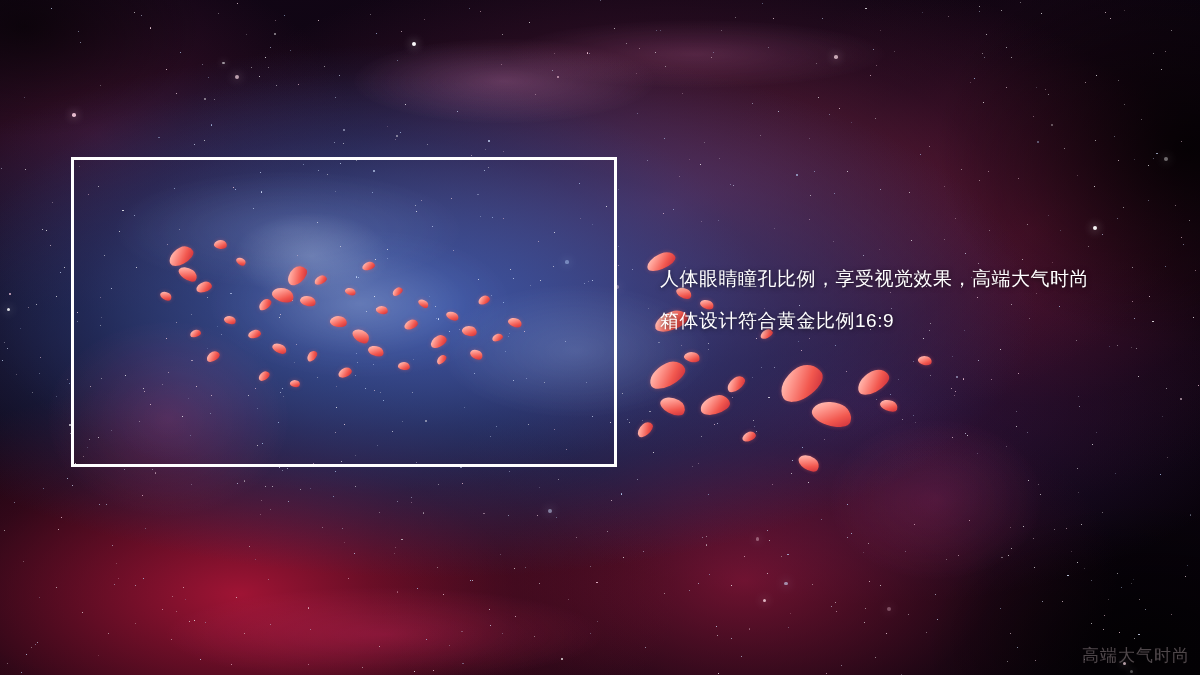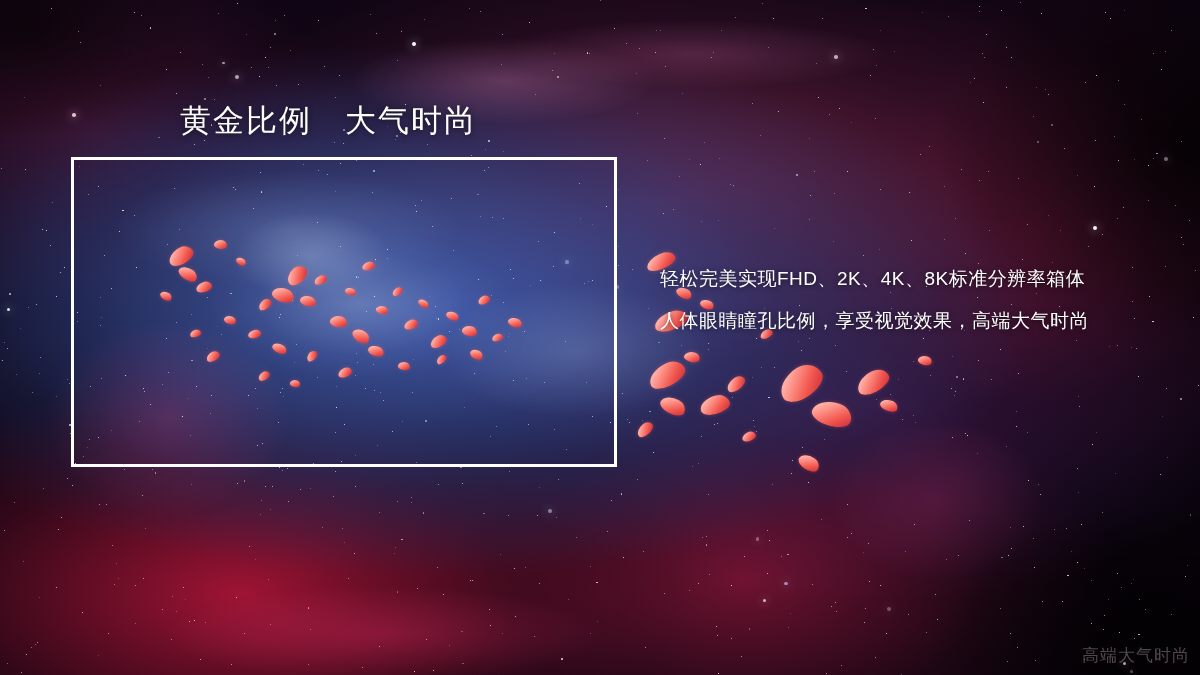--- a/index.html
+++ b/index.html
@@ -933,21 +933,20 @@
       <div class="petal" style="left:812px;top:402px;width:40px;height:24px;transform:rotate(18deg);"></div>
       <div class="petal" style="left:856px;top:372px;width:34px;height:20px;transform:rotate(-28deg);"></div>
       <div class="petal" style="left:798px;top:456px;width:22px;height:14px;transform:rotate(34deg);"></div>
       <div class="petal" style="left:742px;top:432px;width:14px;height:9px;transform:rotate(-18deg);"></div>
       <div class="petal" style="left:880px;top:400px;width:18px;height:11px;transform:rotate(22deg);"></div>
       <div class="petal" style="left:636px;top:424px;width:18px;height:11px;transform:rotate(-40deg);"></div>
       <div class="petal" style="left:918px;top:356px;width:14px;height:9px;transform:rotate(16deg);"></div>
       <div class="petal" style="left:760px;top:330px;width:13px;height:8px;transform:rotate(-24deg);"></div>
     </div>
 
-  <div id="title">黄金比例　大气时尚</div>
 
   <div id="frame">
     <div id="frame-inner">
       <div class="nebula n-base fv"></div>
       <div class="nebula n-wisp fv"></div>
       <div class="nebula n-core fv"></div>
       <div class="stars fv" id="stars-frame">
           <span style="left:178.7px;top:228.9px;width:1.0px;height:1.0px;background:#ffffff;opacity:0.47;"></span>
           <span style="left:402.2px;top:421.4px;width:1.0px;height:1.0px;background:#ffffff;opacity:0.35;"></span>
           <span style="left:281.8px;top:388.0px;width:1.0px;height:1.0px;background:#cfe0ff;opacity:0.81;"></span>
@@ -1150,18 +1149,18 @@
           <div class="petal" style="left:290px;top:380px;width:10px;height:7px;transform:rotate(18deg);"></div>
           <div class="petal" style="left:224px;top:316px;width:12px;height:8px;transform:rotate(20deg);"></div>
           <div class="petal" style="left:206px;top:352px;width:14px;height:9px;transform:rotate(-26deg);"></div>
           <div class="petal" style="left:160px;top:292px;width:12px;height:8px;transform:rotate(33deg);"></div>
           <div class="petal" style="left:190px;top:330px;width:11px;height:7px;transform:rotate(-12deg);"></div>
         </div>
     </div>
   </div>
 
   <div id="body-text">
-    <div class="bline">轻松完美实现FHD、2K、4K、8K标准分辨率箱体</div>
     <div class="bline">人体眼睛瞳孔比例，享受视觉效果，高端大气时尚</div>
+    <div class="bline">箱体设计符合黄金比例16:9</div>
   </div>
 
   <div id="watermark">高端大气时尚</div>
 </div>
 
 </body></html>

